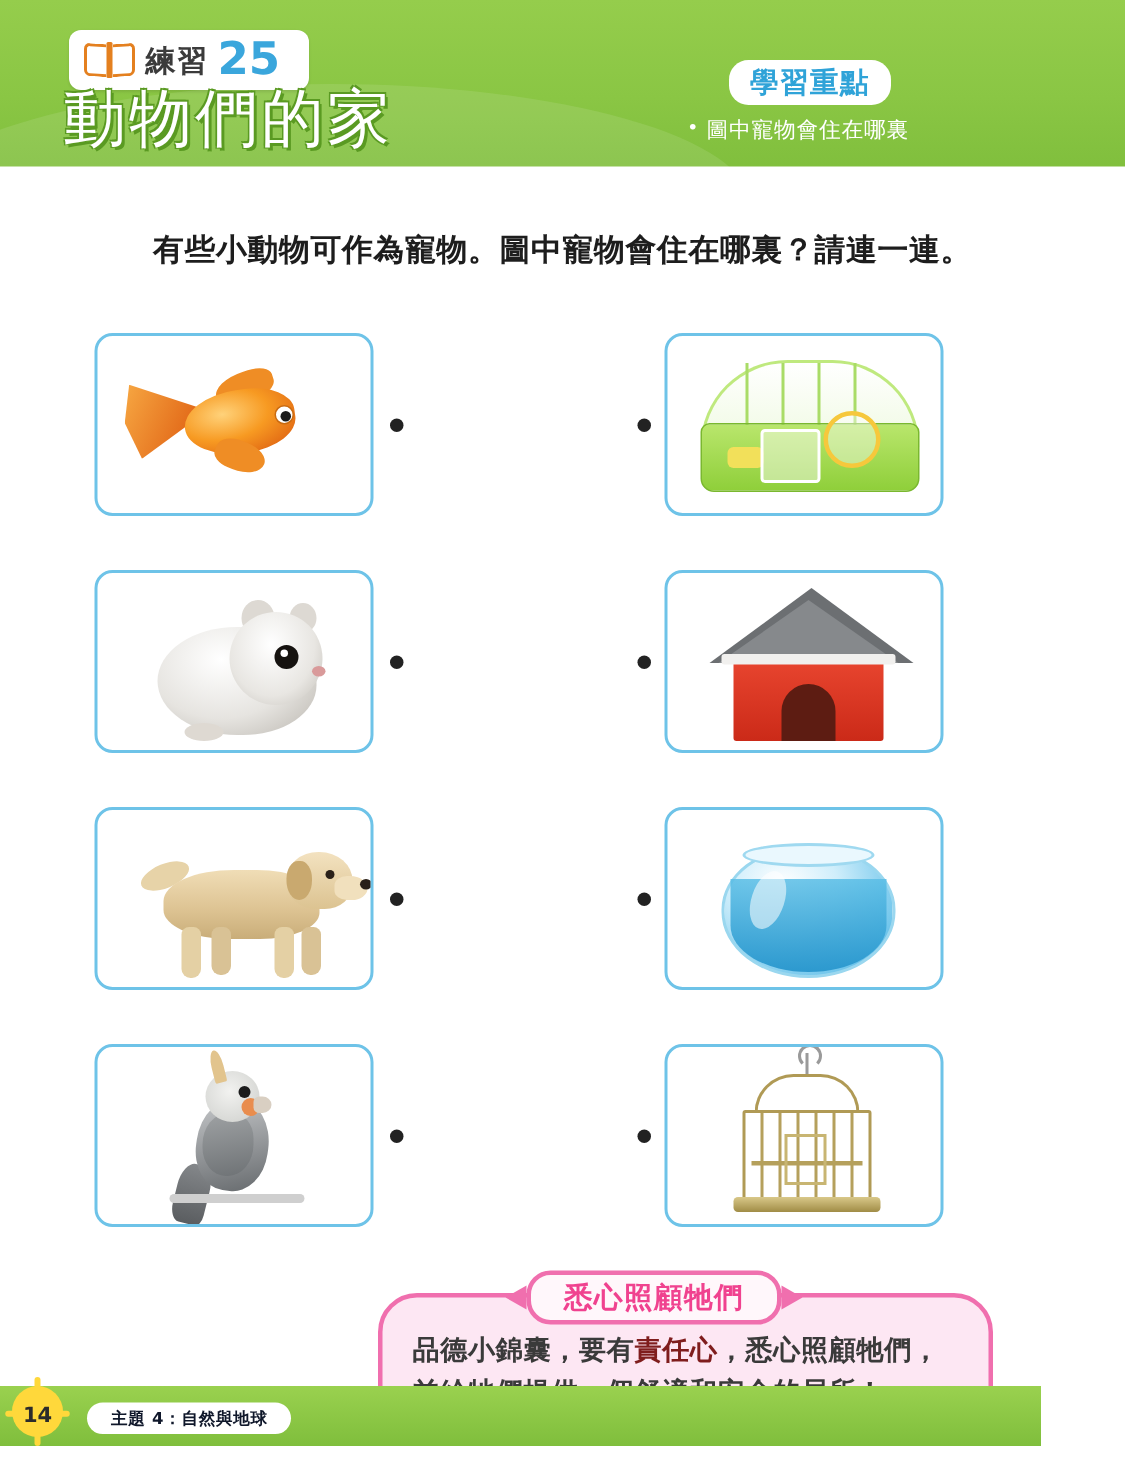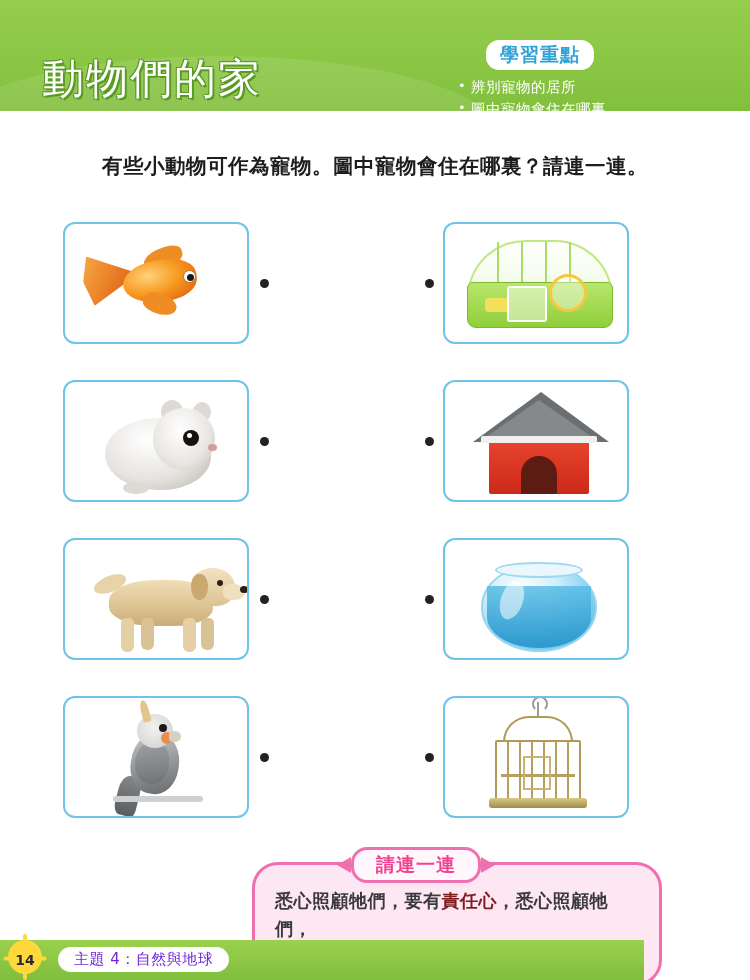--- a/index.html
+++ b/index.html
@@ -282,22 +282,22 @@
     color: #3a3a3a;
     line-height: 1.55;
     letter-spacing: 0.5px;
     margin-top: 6px;
   }
   .tip-text .hl { color: #7f1d1d; }
 
   
   .footer-bar {
     position: absolute;
-    left: 0; bottom: 0;
-    width: 644px;
+    left: 0; bottom: 16px;
+    width: 694px;
     height: 40px;
     background: linear-gradient(180deg, #9ad14f 0%, #7fbe3c 100%);
   }
   .sun {
     position: absolute;
     left: 8px; bottom: 6px;
     width: 34px; height: 34px;
     background: #ffd83b;
     border-radius: 50%;
   }
@@ -311,39 +311,47 @@
     font-weight: bold;
     color: #2b2b2b;
     z-index: 2;
   }
   .topic-pill {
     position: absolute;
     left: 58px; bottom: 8px;
     background: #ffffff;
     border-radius: 13px;
     padding: 3px 16px;
-    font-size: 15px;
-    font-weight: normal;
-    color: #6d28d9;
+    font-size: 11px;
+    font-weight: bold;
+    color: #0f172a;
     letter-spacing: 0.5px;
   }
 </style>
 </head>
 <body>
 
 <div class="header">
   <div class="header-curve"></div>
 
+  <div class="lesson-tab">
+    <span class="book-icon">
+      <span class="pg l"></span>
+        <span class="pg r"></span>
+        <span class="spine"></span>
+    </span>
+    <span class="lesson-label">練習</span>
+    <span class="lesson-num">25</span>
+  </div>
 
   <div class="page-title">動物們的家</div>
 
   <div class="keypoints">
     <div class="keypoints-title">學習重點</div>
     <ul>
-      <li>辨別寵物的居所</li>
       <li>圖中寵物會住在哪裏</li>
     </ul>
   </div>
 </div>
 
 <div class="instruction">有些小動物可作為寵物。圖中寵物會住在哪裏？請連一連。</div>
 
 <div class="match-area">
 
   <div class="card left row0">
@@ -452,23 +460,23 @@
   <div class="dot left r1"></div>
   <div class="dot left r2"></div>
   <div class="dot left r3"></div>
   <div class="dot right r0"></div>
   <div class="dot right r1"></div>
   <div class="dot right r2"></div>
   <div class="dot right r3"></div>
 </div>
 
 <div class="tipbox">
-  <div class="tip-banner">請連一連</div>
+  <div class="tip-banner">悉心照顧牠們</div>
   <div class="tip-text">
-    <span>悉心照顧牠們，要有</span><span class="hl">責任心</span><span>，悉心照顧牠們，</span><br>
+    <span>品德小錦囊，要有</span><span class="hl">責任心</span><span>，悉心照顧牠們，</span><br>
     <span>並給牠們提供一個舒適和安全的居所！</span>
   </div>
 </div>
 
 <div class="footer-bar">
   <div class="sun">
     <span class="ray" style="transform:rotate(0deg) translateY(0)"></span>
     <span class="ray" style="left:32px; top:14px; transform:rotate(90deg)"></span>
     <span class="ray" style="left:15px; top:31px;"></span>
     <span class="ray" style="left:-2px; top:14px; transform:rotate(90deg)"></span>

